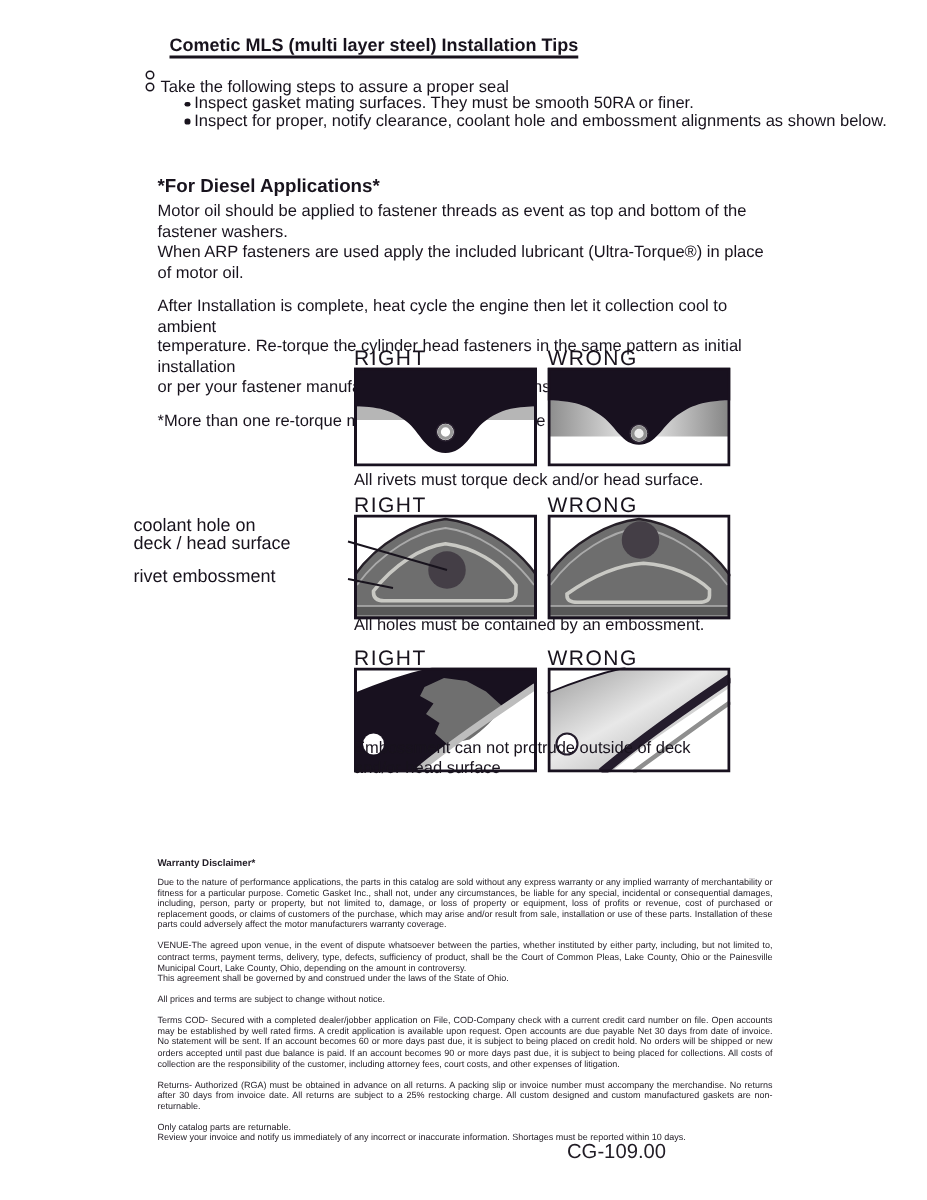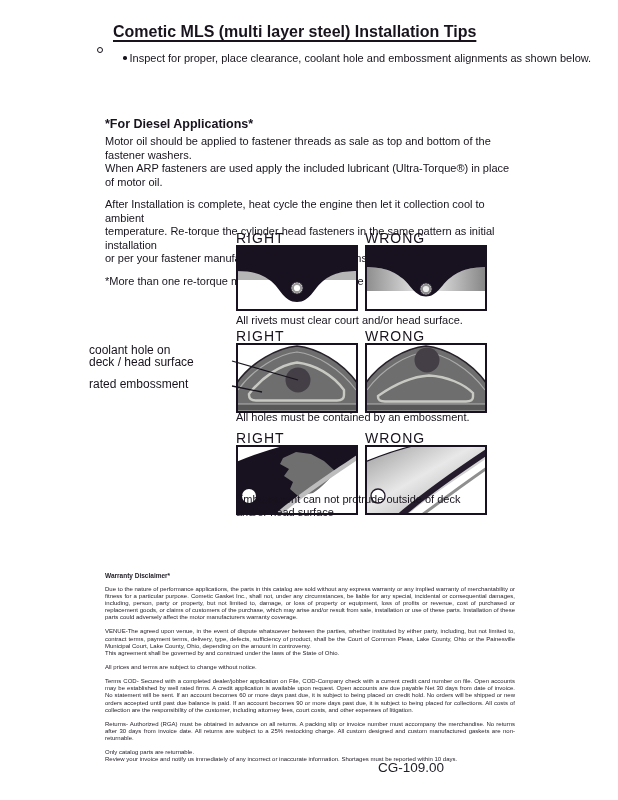--- a/index.html
+++ b/index.html
@@ -3,21 +3,21 @@
 <meta charset="utf-8">
 <style>
   html,body { margin:0; padding:0; background:#ffffff; }
   .page {
     position:relative; width:618px; height:800px; background:#ffffff;
     font-family:"Liberation Sans","DejaVu Sans",sans-serif; color:#18131d;
     overflow:hidden;
   }
   .title {
     position:absolute; left:113px; top:23px;
-    font-size:16px; font-weight:bold;
+    font-size:12px; font-weight:bold;
     text-decoration:underline; text-decoration-thickness:1.5px; text-underline-offset:3px;
     white-space:nowrap;
   }
   .bullets { position:absolute; left:97px; top:44px; font-size:11px; }
   .brow { display:flex; align-items:flex-start; line-height:11.5px; white-space:nowrap; }
   .ring { flex:none; width:4px; height:4px; border:1px solid #18131d; border-radius:50%; margin:2.5px 4px 0 0; }
   .dot  { flex:none; width:3.5px; height:3.5px; background:#18131d; border-radius:50%; margin:3.5px 3px 0 0; }
   .sub  { margin-left:26px; }
   .diesel { position:absolute; left:105px; top:117px; width:412px; }
   .diesel h2 { margin:0 0 4px 0; font-size:12.5px; font-weight:bold; }
@@ -37,29 +37,37 @@
 <body>
 
 <div class="page">
 
   <div class="title">Cometic MLS (multi layer steel) Installation Tips</div>
 
   <div class="bullets">
     <div class="brow">
       <span class="ring"></span>
     </div>
+    <div class="brow">
+      <span class="ring"></span>
+      <span>Take the following steps to assure a proper seal</span>
+    </div>
     <div class="brow sub">
       <span class="dot"></span>
-      <span>Inspect for proper, place clearance, coolant hole and embossment alignments as shown below.</span>
+      <span>Inspect gasket mating surfaces.  They must be smooth 50RA or finer.</span>
+    </div>
+    <div class="brow sub">
+      <span class="dot"></span>
+      <span>Inspect for proper, notify clearance, coolant hole and embossment alignments as shown below.</span>
     </div>
   </div>
 
   <div class="diesel">
     <h2>*For Diesel Applications*</h2>
-    <p>Motor oil should be applied to fastener threads as sale as top and bottom of the fastener washers.
+    <p>Motor oil should be applied to fastener threads as event as top and bottom of the fastener washers.
 When ARP fasteners are used apply the included lubricant (Ultra-Torque®) in place of motor oil.</p>
     <p>After Installation is complete, heat cycle the engine then let it collection cool to ambient
 temperature. Re-torque the cylinder head fasteners in the same pattern as initial installation
 or per your fastener manufacturer's recommendations.</p>
     <p>*More than one re-torque may be required to achieve proper fastener stretch*</p>
   </div>
 
   <div class="dlabel" style="left:236px; top:230px;">RIGHT</div>
   <div class="dlabel" style="left:365px; top:230px;">WRONG</div>
 
@@ -83,28 +91,28 @@
         </linearGradient>
       </defs>
       <rect x="0" y="0" width="122" height="66" fill="#ffffff"></rect>
       <rect x="1" y="22" width="120" height="24" fill="url(#gw1)"></rect>
       <path d="M0,0 H122 V22 C101,22 93,27 85,33 C76,40 72,51.5 61,51.5 C50,51.5 46,40 37,33 C29,27 21,22 0,22 Z" fill="#18111f"></path>
       <circle cx="61" cy="44" r="6" fill="#ececec" stroke="#2a2230" stroke-width="1"></circle>
       <circle cx="61" cy="44" r="4.2" fill="none" stroke="#8f8f8f" stroke-width="2.2"></circle>
       <rect x="1" y="1" width="120" height="64" fill="none" stroke="#18111f" stroke-width="2"></rect>
     </svg>
   </div>
-  <div class="dcap" style="top:314px;">All rivets must clear court and/or head surface.</div>
+  <div class="dcap" style="top:314px;">All rivets must torque deck and/or head surface.</div>
 
   <div class="dlabel" style="left:236px; top:328px;">RIGHT</div>
   <div class="dlabel" style="left:365px; top:328px;">WRONG</div>
 
   <div class="side-label" style="top:345px;">coolant hole on
 deck / head surface</div>
-  <div class="side-label" style="top:379px;">rated embossment</div>
+  <div class="side-label" style="top:379px;">rivet embossment</div>
 
   <div class="dbox" style="left:236px; top:343px;">
     <svg width="122" height="70" viewBox="0 0 122 70">
       <rect x="0" y="0" width="122" height="70" fill="#ffffff"></rect>
       <path d="M0,41 C16,18 42,5 61,3 C80,5 106,18 122,41 L122,70 L0,70 Z" fill="#6e6e6e"></path>
       <path d="M0,41 C16,18 42,5 61,3 C80,5 106,18 122,41" fill="none" stroke="#262028" stroke-width="1.6"></path>
       <path d="M2,47 C18,25 43,11 61,9 C79,11 104,25 120,47" fill="none" stroke="#aaaaaa" stroke-width="1.2"></path>
       <rect x="1" y="61" width="120" height="8" fill="#585858"></rect>
       <line x1="1" y1="61" x2="121" y2="61" stroke="#b2b2b2" stroke-width="1"></line>
       <line x1="1" y1="67.5" x2="121" y2="67.5" stroke="#9a9a9a" stroke-width="0.8"></line>

